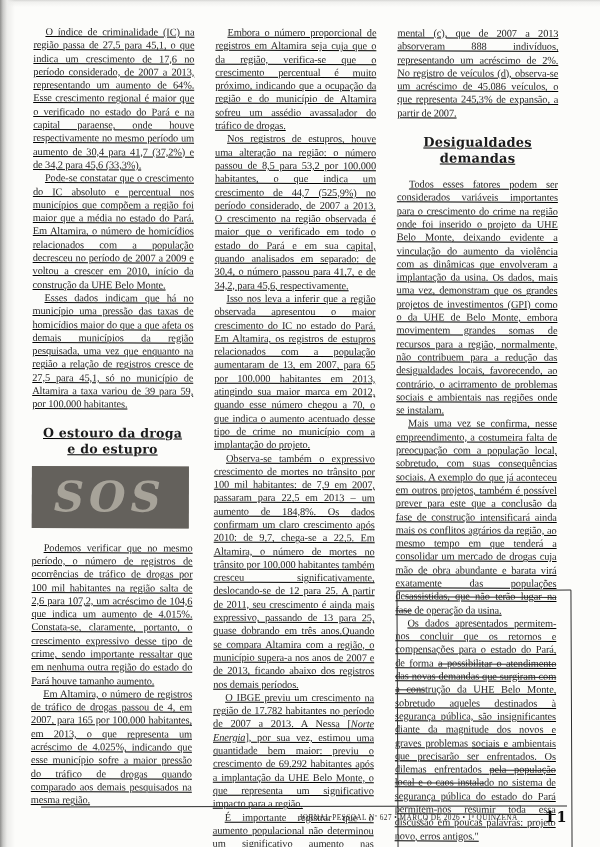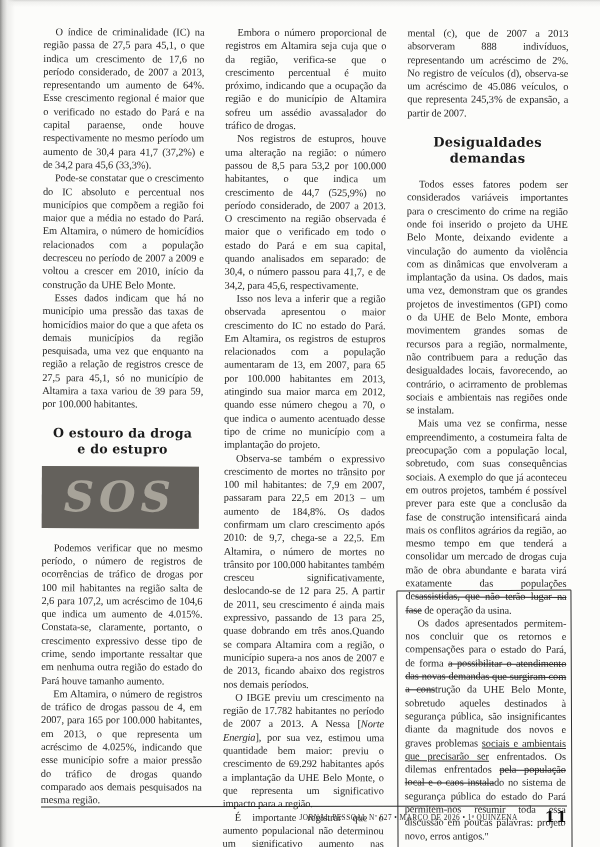--- a/index.html
+++ b/index.html
@@ -8,21 +8,21 @@
     background:#fcfcfa;
     font-family:"Liberation Serif", serif;
   }
   .scan{
     position:relative;width:600px;height:847px;
     background:
       linear-gradient(90deg,#8f8f8d 0px,#c9c9c7 3px,#ececea 7px,rgba(252,252,250,0) 15px),
       linear-gradient(180deg,#d6d6d4 0px,#f0f0ee 2px,rgba(252,252,250,0) 7px),
       #fcfcfa;
   }
-  .page{position:absolute;inset:0;padding:26px 34px 0 42px;}
+  .page{position:absolute;inset:0;padding:26px 34px 0 32px;text-decoration:underline;}
   .cols{display:flex;gap:21px;transform:rotate(0.2deg);}
   .col{width:161px;flex:0 0 161px;}
   p.body{
     margin:0;
     font-family:"Liberation Serif", serif;
     font-size:10.4px;line-height:13.3px;
     text-align:justify;color:#272727;letter-spacing:-0.1px;
     text-indent:12px;
   }
   p.noind{text-indent:0;}

